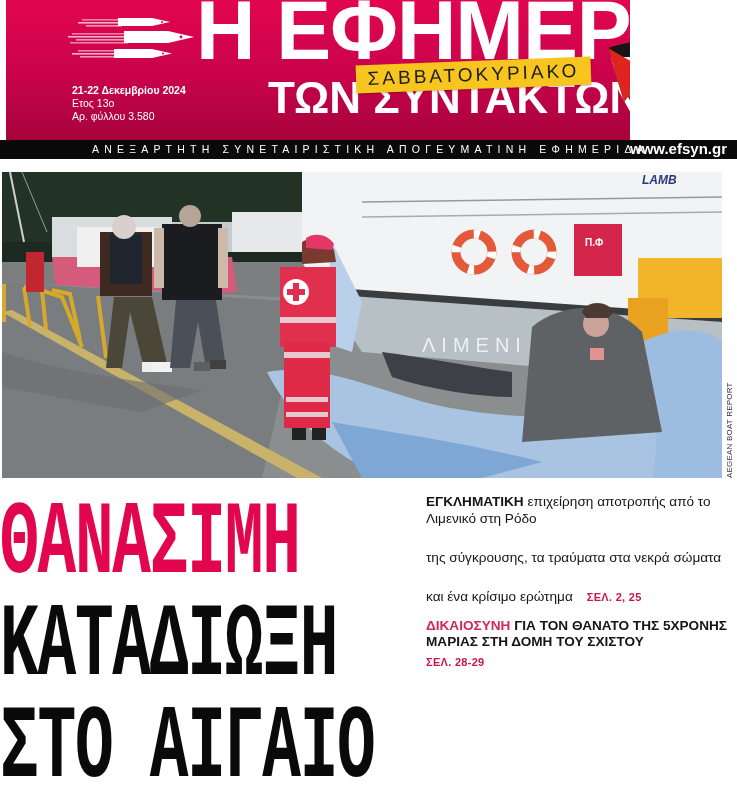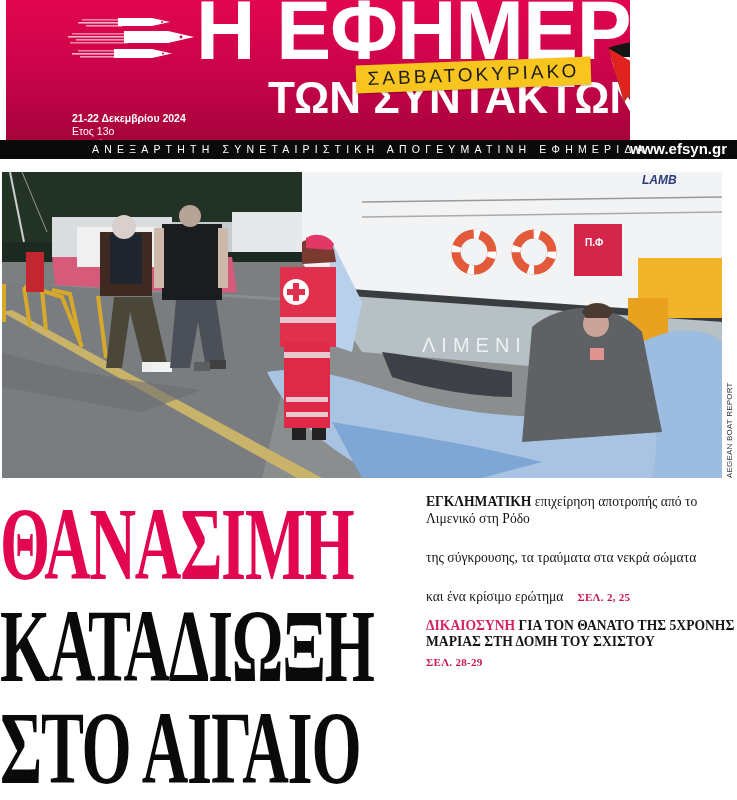--- a/index.html
+++ b/index.html
@@ -27,21 +27,21 @@
   }
   .weekend-badge {
     position: absolute; left: 350px; top: 61px; width: 235px; height: 28px;
     background: #f7c51e; transform: rotate(-2.2deg);
     display: flex; align-items: center; justify-content: center;
     font-size: 19px; letter-spacing: 3px; color: #1c1c1c; font-weight: 400;
     box-shadow: 0 1px 2px rgba(0,0,0,0.25);
   }
   .issue-info {
     position: absolute; left: 66px; top: 84px; color: #fff;
-    font-size: 10.5px; line-height: 13px; margin-top: 28px;
+    font-size: 10.5px; line-height: 13px;
   }
   .issue-info .date { font-weight: 700; }
   .flag { position: absolute; left: 600px; top: 24px; width: 137px; height: 80px; }
   .quote {
     position: absolute; left: 654px; top: 100px; width: 90px;
     font-family: "Liberation Serif", serif; font-style: italic;
     font-size: 10.5px; line-height: 13px; color: #fff; white-space: nowrap;
   }
   .inset-card {
     position: absolute; left: 648px; top: -6px; width: 72px; height: 22px;
@@ -70,36 +70,36 @@
   .photo svg { display: block; }
   .photo-credit {
     position: absolute; left: 725px; top: 478px;
     transform: rotate(-90deg); transform-origin: left top;
     font-size: 8px; color: #333; white-space: nowrap; letter-spacing: 0.2px;
   }
 
   
   .headline {
     position: absolute; left: 0; top: 494px; width: 400px;
-    font-family: Liberation Serif, serif; font-weight: 700;
+    font-family: Liberation Mono, monospace; font-weight: 700;
   }
   .headline .line {
     display: block; font-size: 104px; line-height: 100px; height: 102px;
     transform: scaleX(0.62); transform-origin: left top;
     white-space: nowrap; letter-spacing: -2px;
   }
   .headline .l1 { color: #e2064f; }
   .headline .l2, .headline .l3 { color: #0a0a0a; }
 
   
   .bullets {
     position: absolute; left: 426px; top: 494px; width: 310px;
     color: #151515; font-size: 13.6px; line-height: 16.6px;
   }
-  .bullet { margin-bottom: 6px; font-family: Liberation Serif, serif; }
+  .bullet { margin-bottom: 6px; }
   .bullet b { font-weight: 700; }
   .pg { color: #c8174d; font-weight: 700; font-size: 11px; margin-left: 14px; letter-spacing: .3px; }
   .bullet.secondary { margin-top: 12px; font-weight: 700; }
   .bullet.secondary .accent { color: #d6245c; }
   .bullet.secondary .pg { display: block; margin-left: 0; margin-top: 3px; }
 </style>
 </head>
 <body>
 
 <header class="masthead">

